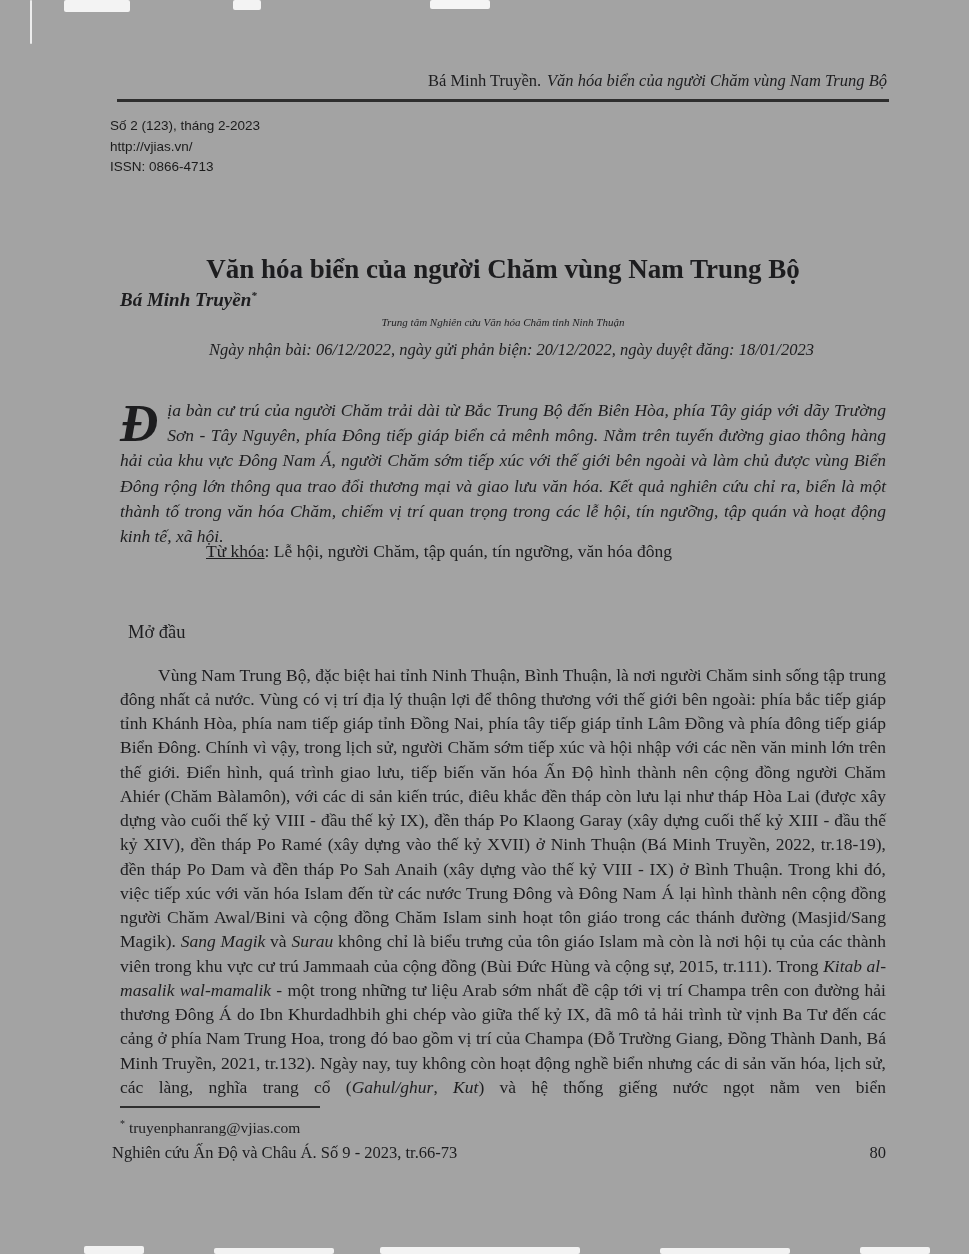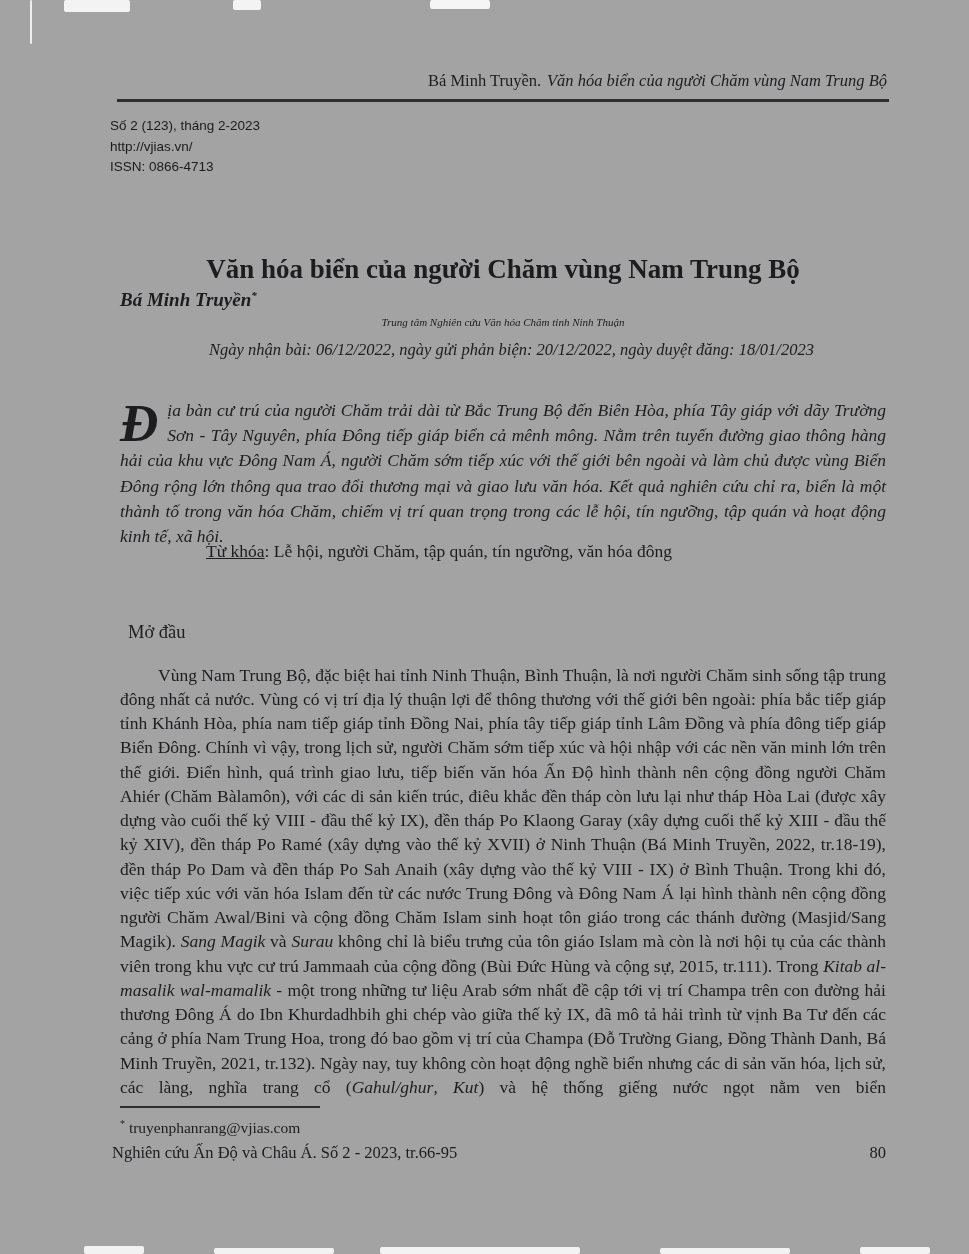--- a/index.html
+++ b/index.html
@@ -147,17 +147,17 @@
   <h2 class="section-heading">Mở đầu</h2>
   <p class="body-paragraph"><span>Vùng Nam Trung Bộ, đặc biệt hai tỉnh Ninh Thuận, Bình Thuận, là nơi người Chăm sinh sống tập trung đông nhất cả nước. Vùng có vị trí địa lý thuận lợi để thông thương với thế giới bên ngoài: phía bắc tiếp giáp tỉnh Khánh Hòa, phía nam tiếp giáp tỉnh Đồng Nai, phía tây tiếp giáp tỉnh Lâm Đồng và phía đông tiếp giáp Biển Đông. Chính vì vậy, trong lịch sử, người Chăm sớm tiếp xúc và hội nhập với các nền văn minh lớn trên thế giới. Điển hình, quá trình giao lưu, tiếp biến văn hóa Ấn Độ hình thành nên cộng đồng người Chăm Ahiér (Chăm Bàlamôn), với các di sản kiến trúc, điêu khắc đền tháp còn lưu lại như tháp Hòa Lai (được xây dựng vào cuối thế kỷ VIII - đầu thế kỷ IX), đền tháp Po Klaong Garay (xây dựng cuối thế kỷ XIII - đầu thế kỷ XIV), đền tháp Po Ramé (xây dựng vào thế kỷ XVII) ở Ninh Thuận (Bá Minh Truyền, 2022, tr.18-19), đền tháp Po Dam và đền tháp Po Sah Anaih (xây dựng vào thế kỷ VIII - IX) ở Bình Thuận. Trong khi đó, việc tiếp xúc với văn hóa Islam đến từ các nước Trung Đông và Đông Nam Á lại hình thành nên cộng đồng người Chăm Awal/Bini và cộng đồng Chăm Islam sinh hoạt tôn giáo trong các thánh đường (Masjid/Sang Magik). </span><span class="it">Sang Magik</span><span> và </span><span class="it">Surau</span><span> không chỉ là biểu trưng của tôn giáo Islam mà còn là nơi hội tụ của các thành viên trong khu vực cư trú Jammaah của cộng đồng (Bùi Đức Hùng và cộng sự, 2015, tr.111). Trong </span><span class="it">Kitab al-masalik wal-mamalik</span><span> - một trong những tư liệu Arab sớm nhất đề cập tới vị trí Champa trên con đường hải thương Đông Á do Ibn Khurdadhbih ghi chép vào giữa thế kỷ IX, đã mô tả hải trình từ vịnh Ba Tư đến các cảng ở phía Nam Trung Hoa, trong đó bao gồm vị trí của Champa (Đỗ Trường Giang, Đồng Thành Danh, Bá Minh Truyền, 2021, tr.132). Ngày nay, tuy không còn hoạt động nghề biển nhưng các di sản văn hóa, lịch sử, các làng, nghĩa trang cổ (</span><span class="it">Gahul/ghur</span><span>, </span><span class="it">Kut</span><span>) và hệ thống giếng nước ngọt nằm ven biển</span></p>
 
   <div class="footnote-rule"></div>
   <div class="footnote">
     <sup>*</sup>
     <span>truyenphanrang@vjias.com</span>
   </div>
 
   <div class="page-footer">
-    <span>Nghiên cứu Ấn Độ và Châu Á. Số 2 - 2023, tr.66-95</span>
+    <span>Nghiên cứu Ấn Độ và Châu Á. Số 9 - 2023, tr.66-73</span>
     <span>80</span>
   </div>
 
 </div>
 
 </body></html>

